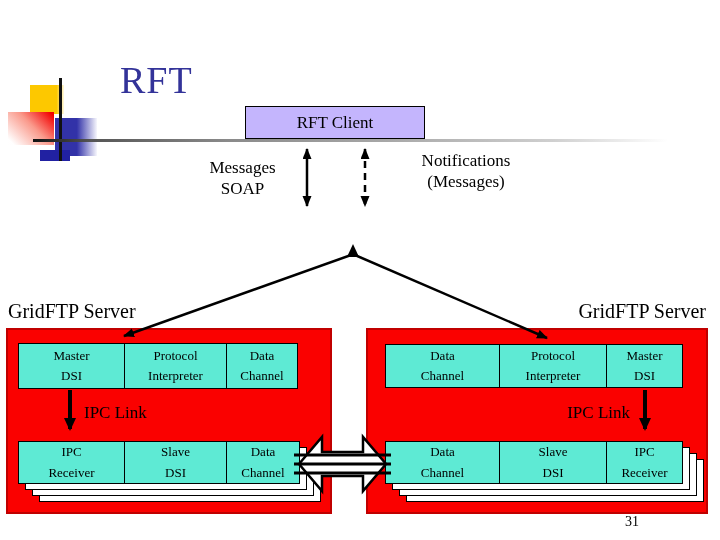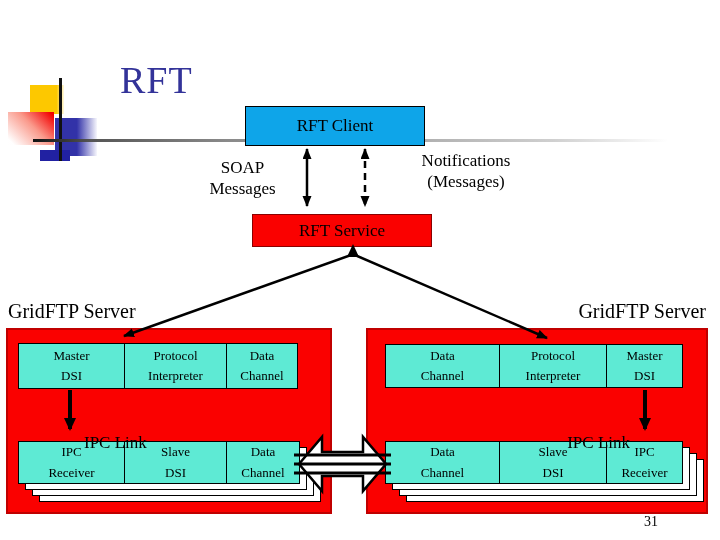--- a/index.html
+++ b/index.html
@@ -18,22 +18,22 @@
   #logo-blue-tab { left:40px; top:150px; width:30px; height:11px; background:#2121a2; }
   #logo-vline { left:59px; top:78px; width:3px; height:83px; background:#111; }
   #rule-line { left:33px; top:139px; width:648px; height:3px;
     background:linear-gradient(to right,#111 0%, #555 9%, #8a8a8a 30%, #a8a8a8 55%, #cfcfcf 80%, rgba(255,255,255,0) 98%); }
   
   #slide-title { position:absolute; left:120px; top:58px; font-size:38px;
     letter-spacing:1px; color:#333399; }
   
   .node-box { position:absolute; display:flex; align-items:center; justify-content:center;
     font-size:17px; box-sizing:border-box; }
-  #client-box { left:245px; top:106px; width:180px; height:40px;
-    background:#0ea5e9; border:1px solid #000; }
+  #client-box { left:245px; top:106px; width:180px; height:33px;
+    background:#c4b5fd; border:1px solid #000; }
   #service-box { left:252px; top:214px; width:180px; height:33px;
     background:#fa0100; border:1px solid #8b0000; }
   .arrow-label { position:absolute; text-align:center; font-size:17px; line-height:21px; }
   #soap-label { left:185px; top:157px; width:115px; }
   #notif-label { left:395px; top:150px; width:142px; }
   
   .server-label { position:absolute; font-size:20px; }
   #left-server-label { left:8px; top:300px; }
   #right-server-label { left:546px; top:300px; width:160px; text-align:right; }
   .server-container { position:absolute; background:#fa0100; border:2px solid #c00000;
@@ -44,59 +44,56 @@
   .cell { background:#5eead4; border:1px solid #000; border-left:none;
     display:flex; align-items:center; justify-content:center; text-align:center;
     white-space:pre-line; font-size:13px; line-height:1.55; box-sizing:border-box; }
   .cell:first-child { border-left:1px solid #000; }
   #left-row1 { left:18px; top:343px; height:46px; }
   #left-row2 { left:18px; top:441px; height:43px; }
   #right-row1 { left:385px; top:344px; height:44px; }
   #right-row2 { left:385px; top:441px; height:43px; }
   .sheet { position:absolute; background:#fff; border:1px solid #000;
     box-sizing:border-box; z-index:2; }
-  .ipc-label { position:absolute; font-size:17px; z-index:4;margin-top:30px; }
+  .ipc-label { position:absolute; font-size:17px; z-index:4; }
   #left-ipc-label { left:84px; top:403px; }
   #right-ipc-label { left:540px; top:403px; width:90px; text-align:right; }
   
   #overlay { position:absolute; left:0; top:0; width:720px; height:540px;
     z-index:5; pointer-events:none; }
   
-  #page-number { position:absolute; left:644px; top:514px; font-size:14px; z-index:6; }
+  #page-number { position:absolute; left:625px; top:514px; font-size:14px; z-index:6; }
 </style>
 </head>
 <body>
 
 <div id="stage">
 
   <div class="logo-part" id="logo-yellow"></div>
   <div class="logo-part" id="logo-red"></div>
   <div class="logo-part" id="logo-blue"></div>
   <div class="logo-part" id="logo-blue-tab"></div>
   <div class="logo-part" id="logo-vline"></div>
   <div class="logo-part" id="rule-line"></div>
 
   <div id="slide-title">RFT</div>
 
   <div class="node-box" id="client-box">
     <span>RFT Client</span>
   </div>
 
   <div class="arrow-label" id="soap-label">
+    <span style="display:block">Messages</span>
     <span style="display:block">SOAP</span>
-    <span style="display:block">Messages</span>
   </div>
   <div class="arrow-label" id="notif-label">
     <span style="display:block">Notifications</span>
     <span style="display:block">(Messages)</span>
   </div>
 
-  <div class="node-box" id="service-box">
-    <span>RFT Service</span>
-  </div>
 
   <div class="server-label" id="left-server-label">GridFTP Server</div>
   <div class="server-container" id="left-container"></div>
 
   <div class="cellrow" id="left-row1">
     <div class="cell" style="width:107px">Master
 DSI</div>
     <div class="cell" style="width:102px">Protocol
 Interpreter</div>
     <div class="cell" style="width:71px">Data

